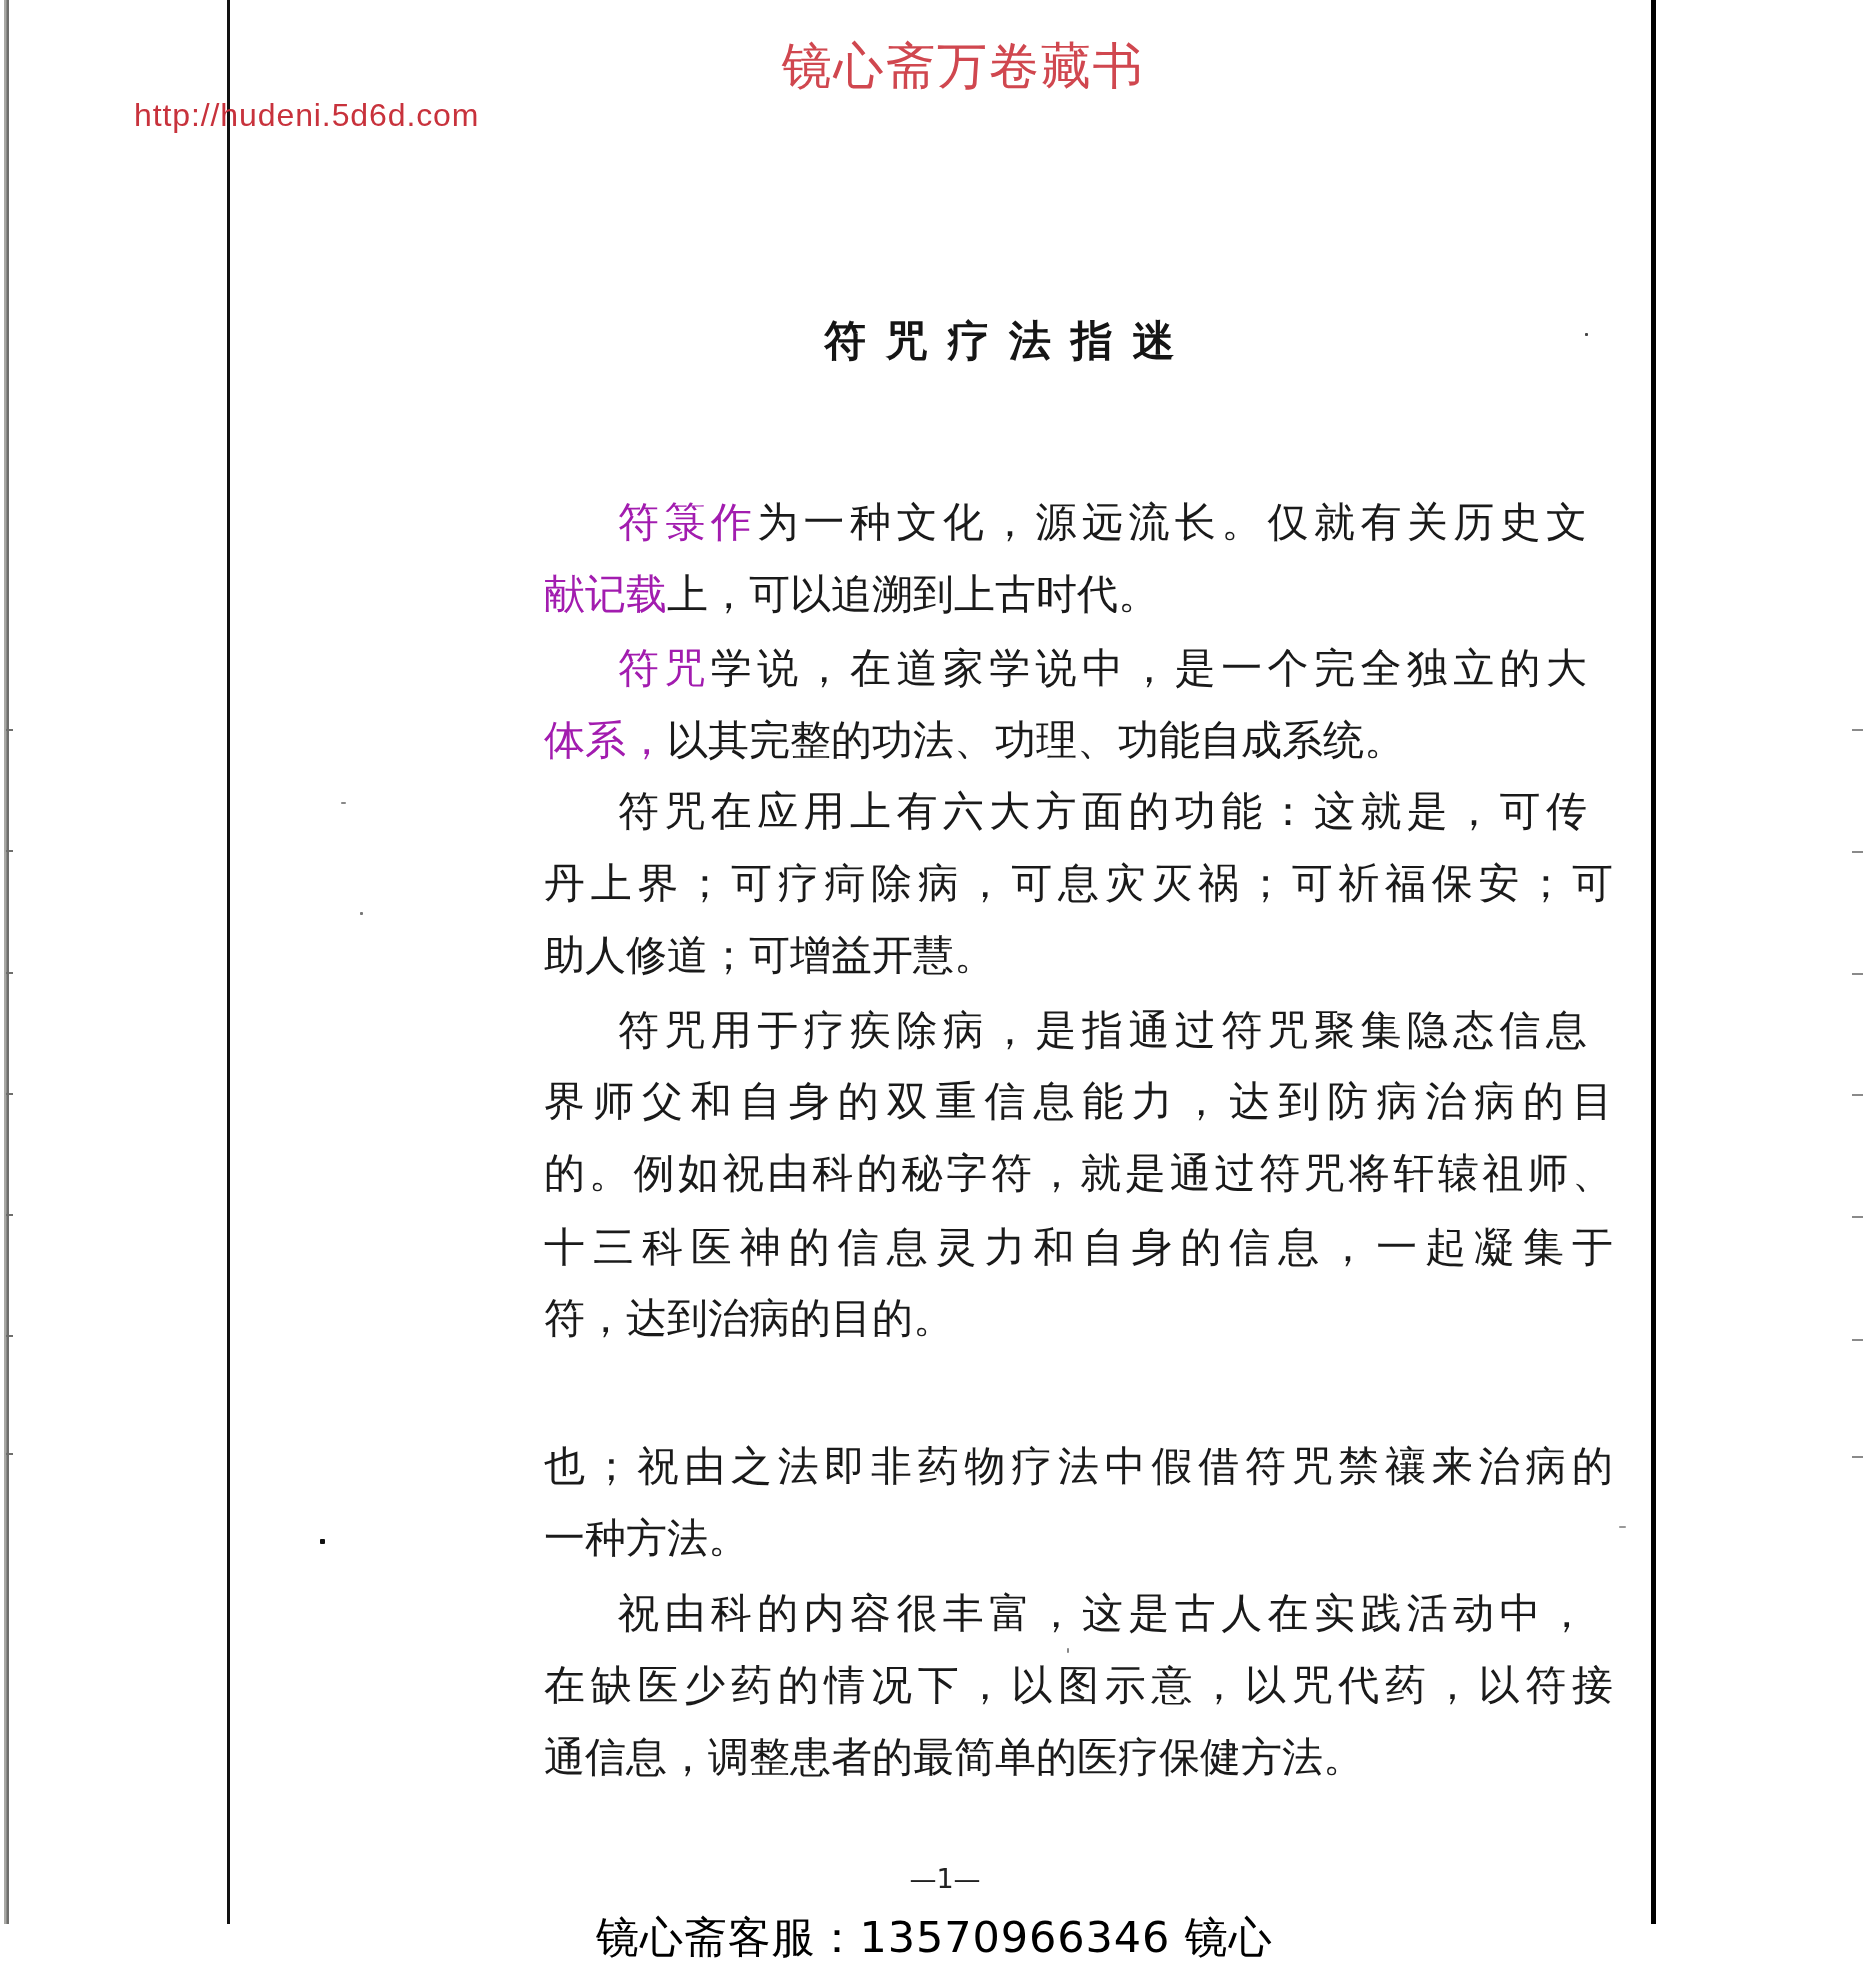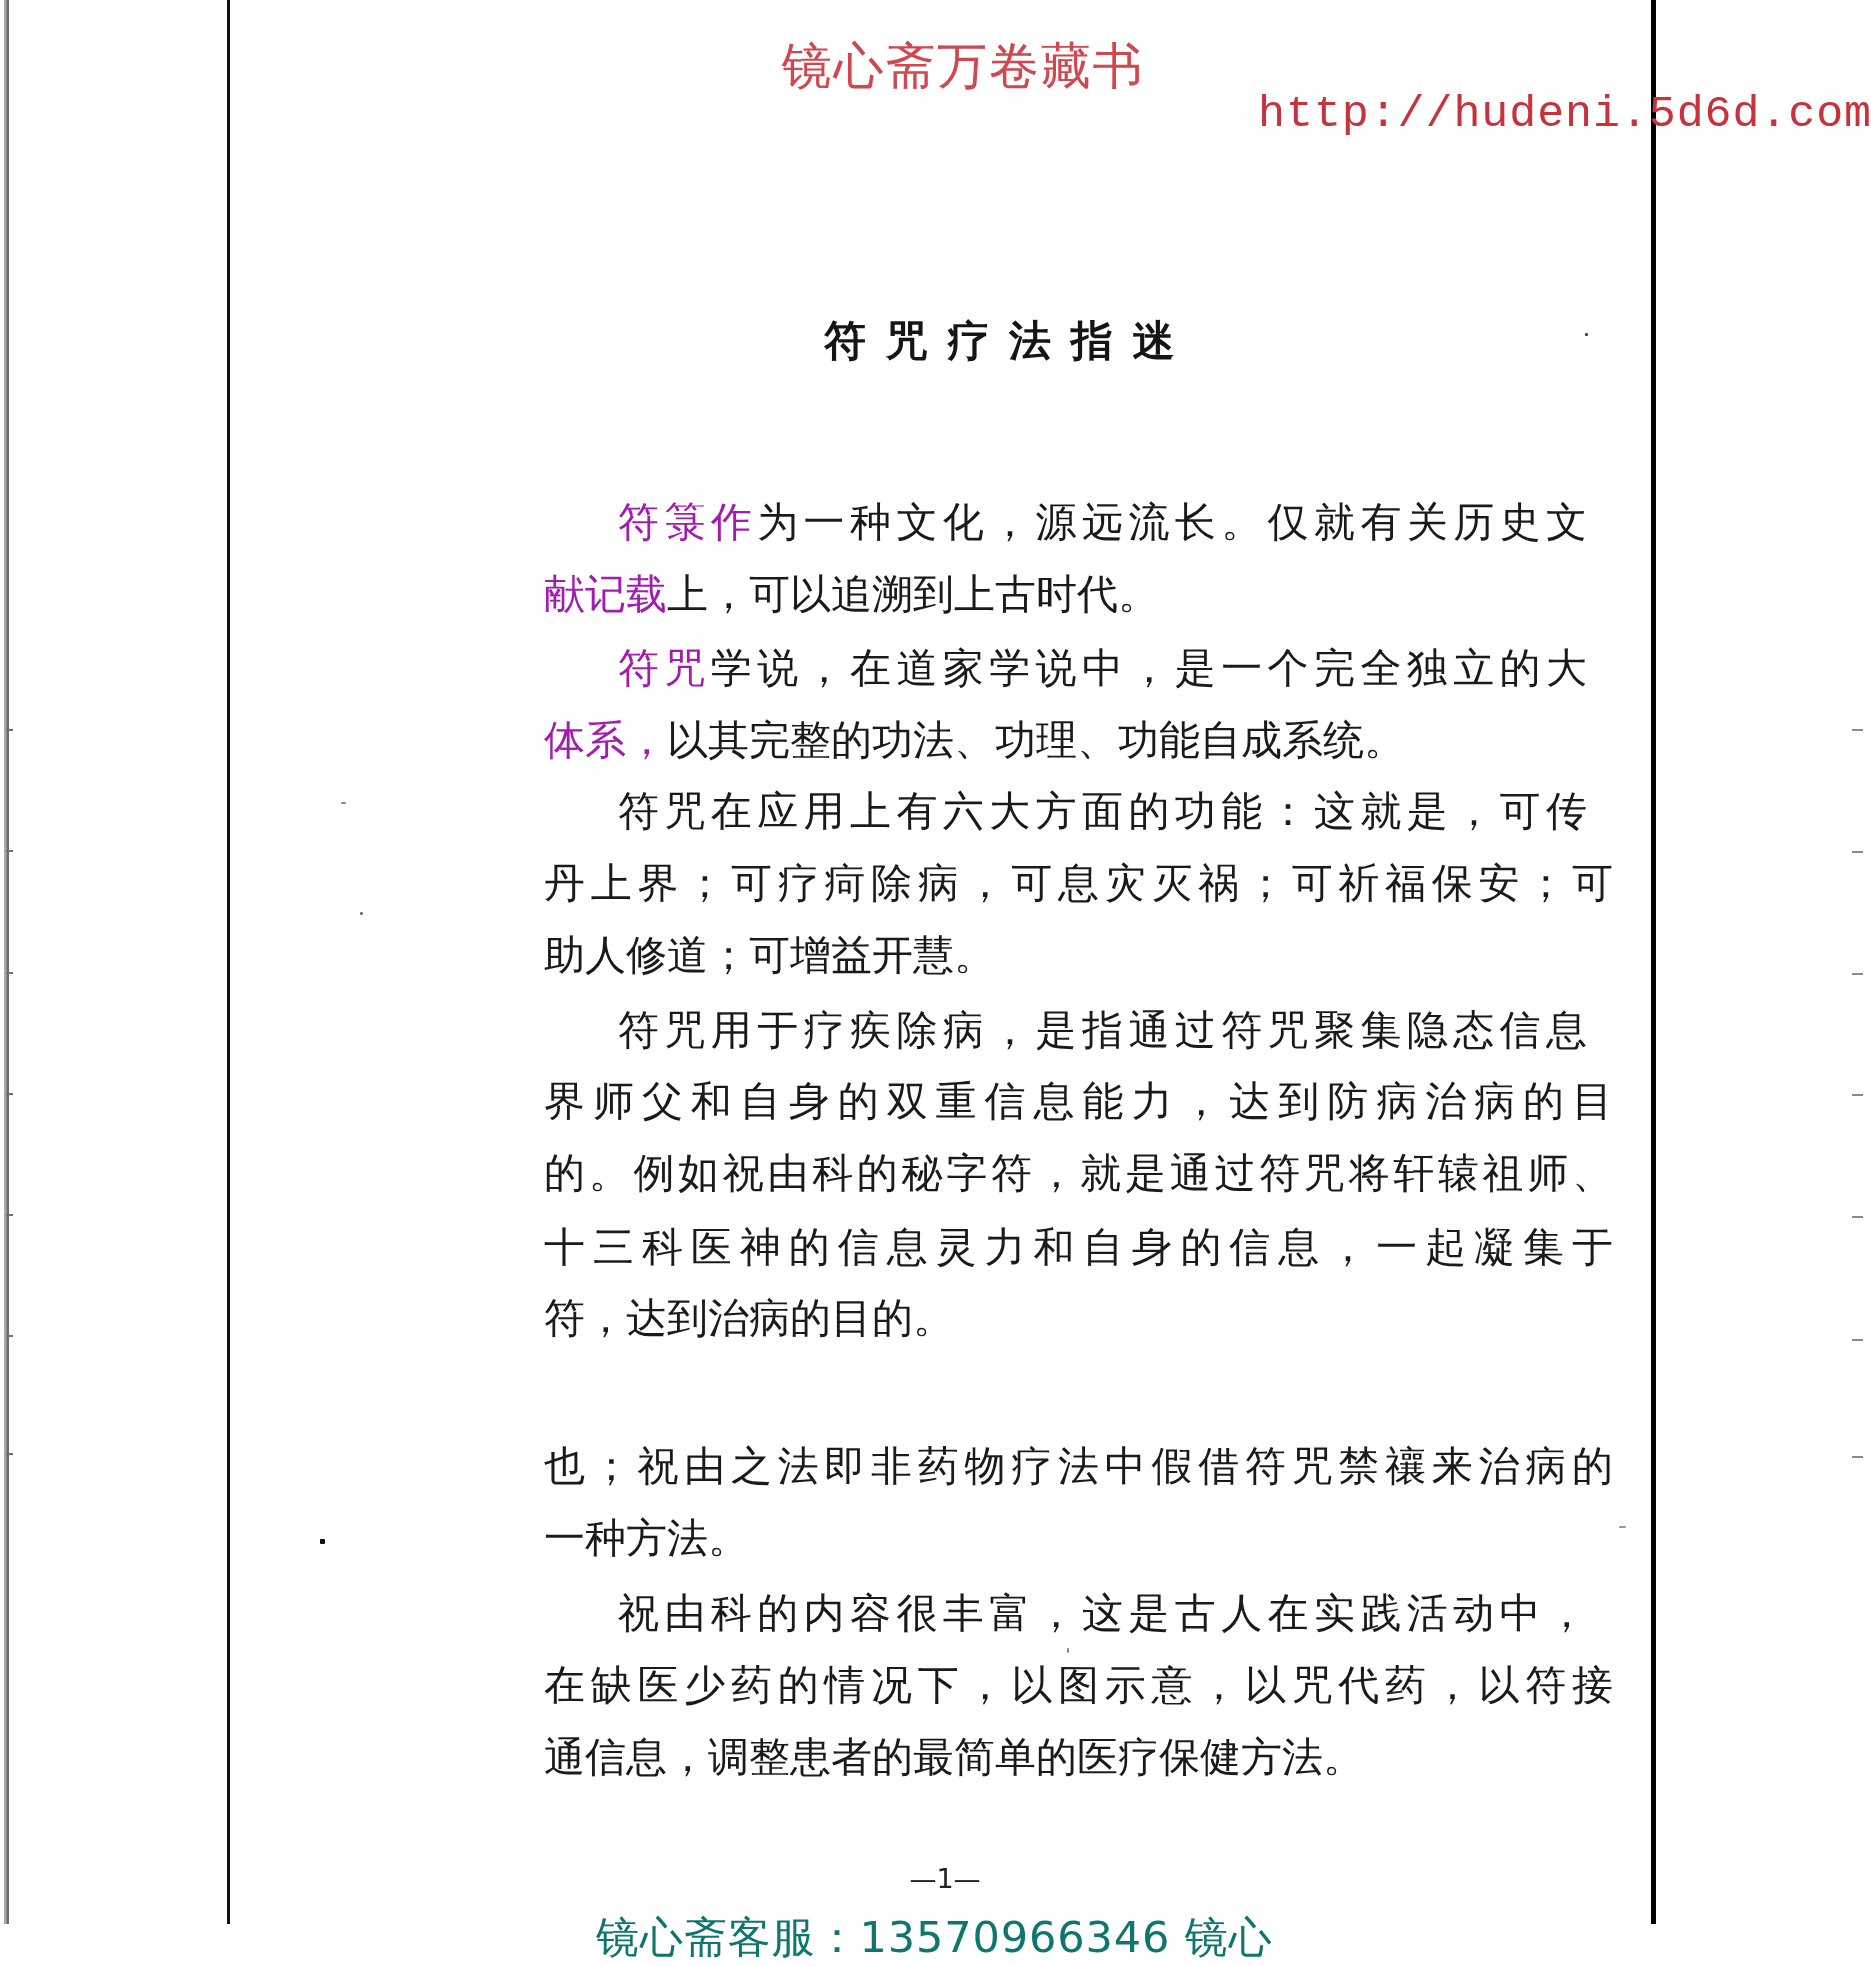--- a/index.html
+++ b/index.html
@@ -67,25 +67,25 @@
     font-family: "DejaVu Sans", "Liberation Sans", sans-serif;
     font-size: 50px;
     line-height: 54px;
     font-weight: 300;
     letter-spacing: 1.8px;
   }
   .wm-url {
     position: absolute;
     left: 0; width: 1872px;
     top: 90px;
-    text-align: right;
+    text-align: left;
     padding-left: 134px;
     box-sizing: border-box;
-    font-family: Liberation Mono, monospace;
-    font-size: 45px;
+    font-family: Liberation Sans, sans-serif;
+    font-size: 32px;
     line-height: 50px;
     letter-spacing: 0.9px;
   }
 
   
   .chapter-title {
     position: absolute;
     top: 309px;
     left: 824px;
     width: 466px;
@@ -208,16 +208,16 @@
   <div class="body-line" style="top:1441px">也；祝由之法即非药物疗法中假借符咒禁禳来治病的</div>
   <div class="body-line last" style="top:1513px">一种方法。</div>
 
   <div class="body-line indent" style="top:1588px">祝由科的内容很丰富，这是古人在实践活动中，</div>
   <div class="body-line" style="top:1660px">在缺医少药的情况下，以图示意，以咒代药，以符接</div>
   <div class="body-line last" style="top:1732px">通信息，调整患者的最简单的医疗保健方法。</div>
 
   <div class="page-number">—1—</div>
 
   <div class="wm-footer">
-    <span style="color:#0f766e">镜心斋客服：13570966346 镜心</span>
+    <span style="color:#000000">镜心斋客服：13570966346 镜心</span>
   </div>
 </div>
 
 
 </body></html>

